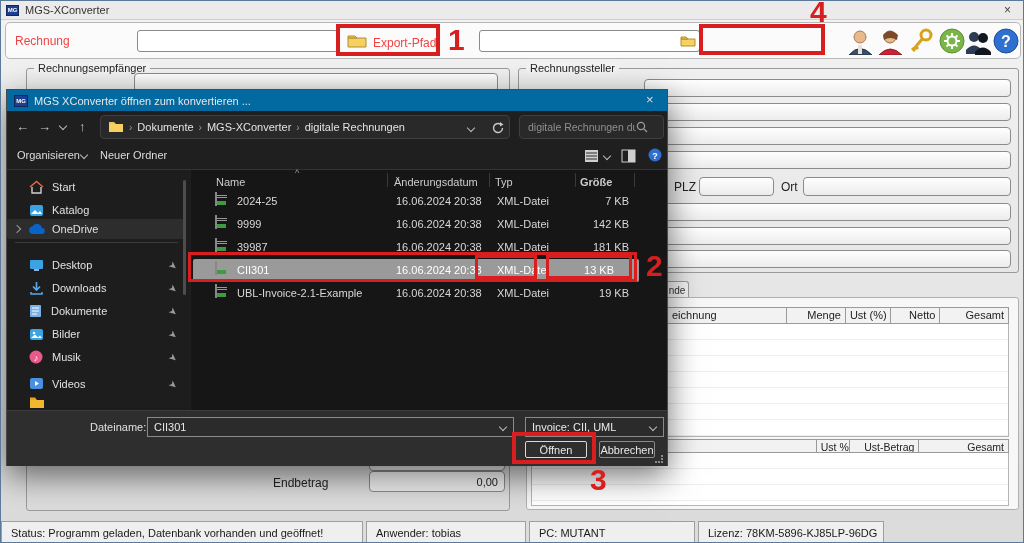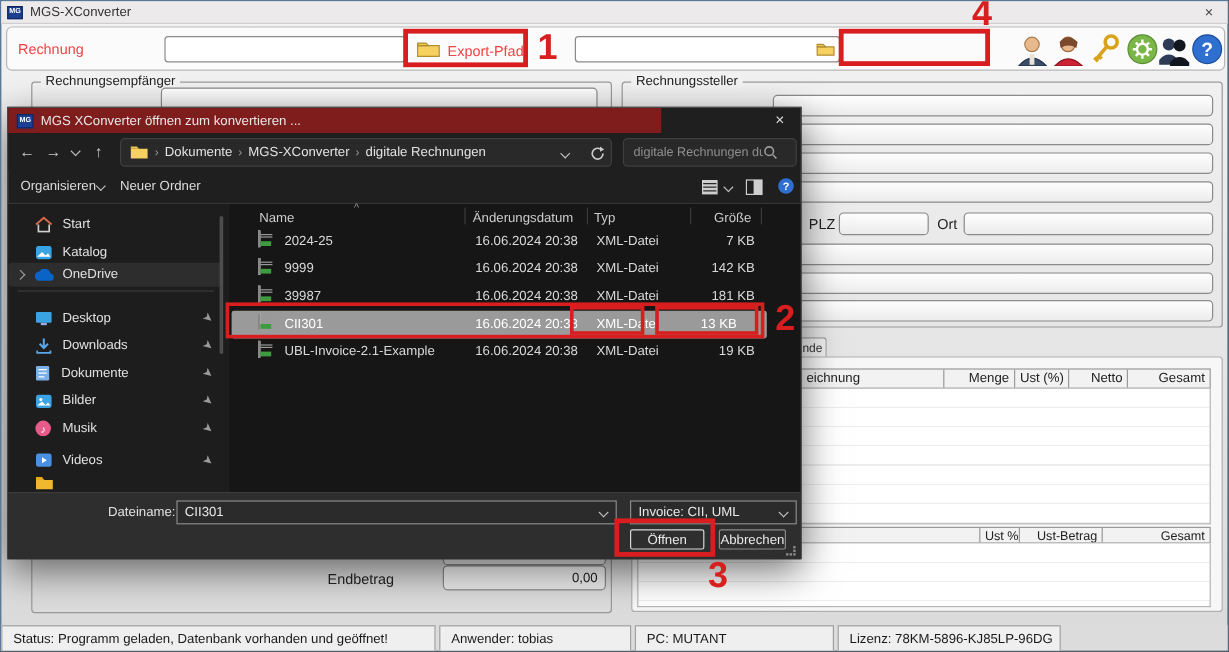--- a/index.html
+++ b/index.html
@@ -26,21 +26,21 @@
   .panel{background:#f7f7f7;border:1px solid #b0b0b0;border-radius:3px;}
   .thead{background:#f2f2f2;border:1px solid #9a9a9a;display:flex;font-size:11px;color:#222;}
   .thead .c{border-right:1px solid #9a9a9a;padding:1px 4px;white-space:nowrap;overflow:hidden;}
   .tbody{background:#fff;border:1px solid #b5b5b5;border-top:none;
          background-image:repeating-linear-gradient(180deg,#fff 0 15px,#ededed 15px 16px);}
   .tab{background:#f2f2f2;border:1px solid #9a9a9a;border-bottom:none;border-radius:3px 3px 0 0;
        font-size:10px;color:#333;display:flex;align-items:center;justify-content:center;}
   
   .dialog{left:5px;top:88px;width:662px;height:377px;background:#1f1f1f;border:1px solid #4a4a4a;
           box-shadow:0 10px 30px rgba(0,0,0,.55);color:#e2e2e2;}
-  .dlg-titlebar{left:0;top:0;width:544px;height:21px;background:#7f1d1d;font-size:11px;color:#e6e6e6;}
+  .dlg-titlebar{left:0;top:0;width:660px;height:21px;background:#0369a1;font-size:11px;color:#e6e6e6;}
   .dlg-nav{left:0;top:21px;width:660px;height:31px;background:#1f1f1f;}
   .navglyph{color:#c9c9c9;font-size:13px;line-height:1;}
   .crumbbox,.searchbox{background:#292929;border:1px solid #3f3f3f;border-radius:4px;display:flex;align-items:center;}
   .crumb{font-size:11px;color:#e2e2e2;white-space:nowrap;}
   .crumb-sep{color:#9a9a9a;font-size:10px;margin:0 5px;}
   .placeholder{font-size:10.5px;color:#8f8f8f;white-space:nowrap;overflow:hidden;}
   .dlg-cmd{left:0;top:52px;width:660px;height:28px;border-bottom:1px solid #343434;font-size:11px;color:#dcdcdc;}
   .sidebar{left:0;top:80px;width:183px;height:240px;background:#1d1d1d;}
   .side-item{position:absolute;left:0;width:178px;height:20px;display:flex;align-items:center;font-size:11px;color:#e0e0e0;border-radius:3px;}
   .filelist{left:184px;top:80px;width:476px;height:240px;background:#161616;}
@@ -326,21 +326,21 @@
         </svg>
       <div class="abs" style="left:176px;top:10px;width:3px;height:115px;background:#4d4d4d;border-radius:2px;"></div>
     </div>
 
     <div class="abs filelist">
 
       <div class="abs fl-header" style="left:25px;top:6px;">Name</div>
       <span class="abs" style="left:104px;top:-2px;color:#9a9a9a;font-size:9px;">^</span>
       <div class="abs fl-header" style="left:203px;top:6px;">Änderungsdatum</div>
       <div class="abs fl-header" style="left:304px;top:6px;">Typ</div>
-      <div class="abs fl-header" style="left:404px;top:6px;">Größe</div>
+      <div class="abs fl-header" style="left:389px;top:6px;font-weight:bold;">Größe</div>
       <div class="vline" style="left:196px;top:3px;height:14px;"></div>
       <div class="vline" style="left:298px;top:3px;height:14px;"></div>
       <div class="vline" style="left:384px;top:3px;height:14px;"></div>
       <div class="vline" style="left:443px;top:3px;height:14px;"></div>
 
       <div class="frow" style="top:20px;">
         <span class="xmlicon abs" style="left:22px;top:3px;"></span>
         <span class="abs" style="left:44px;top:5px;">2024-25</span>
         <span class="abs" style="left:203px;top:5px;">16.06.2024 20:38</span>
         <span class="abs" style="left:304px;top:5px;">XML-Datei</span>

